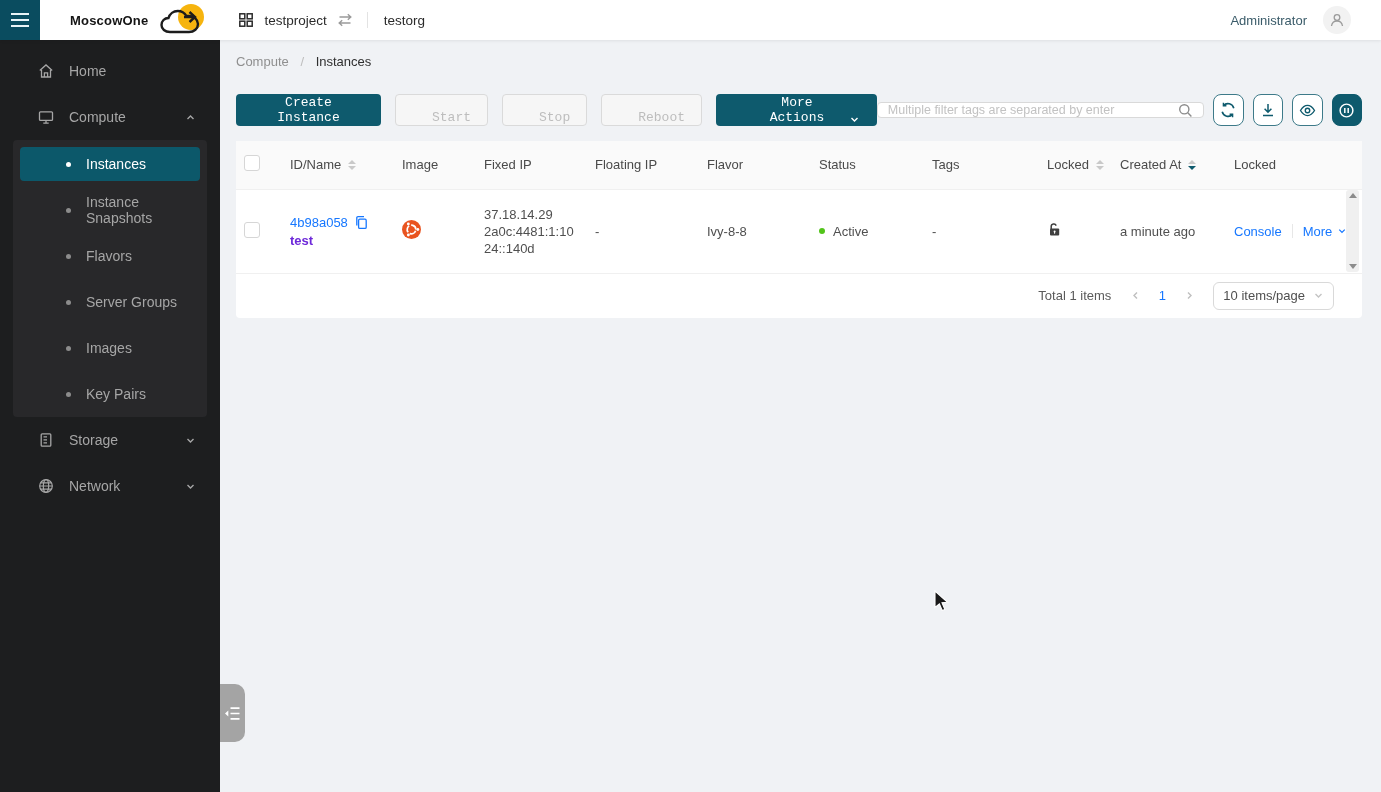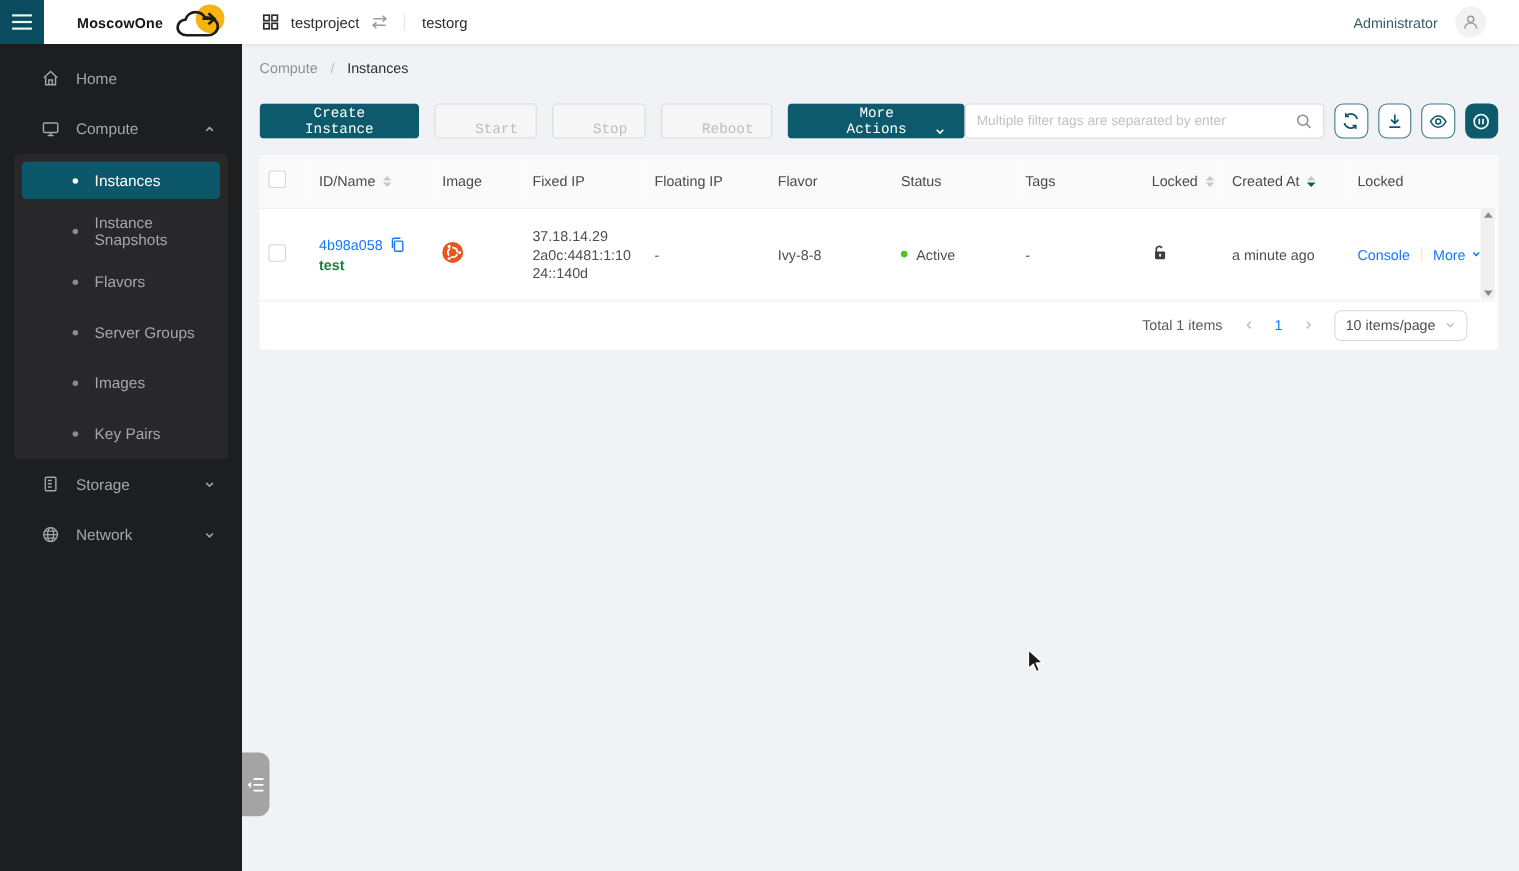--- a/index.html
+++ b/index.html
@@ -50,22 +50,22 @@
 
   .toolbar { margin-top:25px; display:flex; align-items:center; }
   .btn { height:32px; border-radius:4px; font-size:13px; display:inline-flex; align-items:flex-end;
          justify-content:center; padding:0 16px; cursor:pointer; border:1px solid transparent;
          font-family:Liberation Mono, monospace; }
   .btn-primary { background:#0e5a6d; color:#fff; }
   .btn-disabled { background:#f6f6f6; border-color:#dadada; color:#bdbdbd; cursor:not-allowed; }
   .toolbar .btn + .btn { margin-left:14px;padding-left:36px; }
   .btn .dcaret { margin-left:8px; display:flex; }
 
-  .search-box { margin-left:auto; width:344px; height:32px; background:#fff; border:1px solid #d9d9d9;
-                border-radius:4px; display:flex; align-items:center; padding:0 10px; }
+  .search-box { margin-left:auto; width:344px; height:16px; background:#fff; border:1px solid #d9d9d9;
+                border-radius:4px; display:flex; padding:0 10px; }
   .search-box input { flex:1; border:none; outline:none; font-size:12.5px; color:#4a4a4a;
                       font-family:"Liberation Sans", sans-serif; background:transparent; }
   .search-box input::placeholder { color:#c2c2c2; }
   .icon-btn { width:32px; height:32px; border-radius:8px; border:1px solid #3d7a89; background:#fff;
               display:flex; align-items:center; justify-content:center; margin-left:9px; cursor:pointer; }
   .icon-btn.filled { background:#0e5a6d; border-color:#0e5a6d; }
 
   
   .card { margin-top:15px; background:#fff; border-radius:4px; position:relative; }
   table { width:100%; border-collapse:collapse; table-layout:fixed; }
@@ -77,21 +77,21 @@
   .sorter { display:inline-flex; flex-direction:column; gap:2px; margin-left:7px; }
   .tri-up { width:0; height:0; border-left:4px solid transparent; border-right:4px solid transparent;
             border-bottom:4.5px solid #c9c9c9; }
   .tri-down { width:0; height:0; border-left:4px solid transparent; border-right:4px solid transparent;
               border-top:4.5px solid #c9c9c9; }
   .tri-down.active { border-top-color:#0e5a6d; }
   .cb { width:16px; height:16px; border:1px solid #d6d6d6; border-radius:3px; background:#fff;
         display:inline-block; cursor:pointer; }
   .id-line { display:flex; align-items:center; gap:6px; }
   .id-link { color:#1677ff; cursor:pointer; }
-  .row-name { font-weight:bold; color:#15803d; margin-top:3px; }
+  .row-name { font-weight:bold; color:#6d28d9; margin-top:3px; }
   .ip-lines div { line-height:17px; }
   .status { display:flex; align-items:center; gap:8px; }
   .status .sdot { width:6px; height:6px; border-radius:50%; background:#52c41a; }
   .actions { display:flex; align-items:center; gap:10px; }
   .a-link { color:#1677ff; cursor:pointer; display:inline-flex; align-items:center; gap:5px; }
   .a-div { width:1px; height:14px; background:#e7e7e7; }
 
   .vscroll { position:absolute; right:3px; top:49px; width:13px; height:82px; background:#f0f0f0;
              border-radius:3px; display:flex; flex-direction:column; justify-content:space-between;
              align-items:center; padding:3px 0; }

